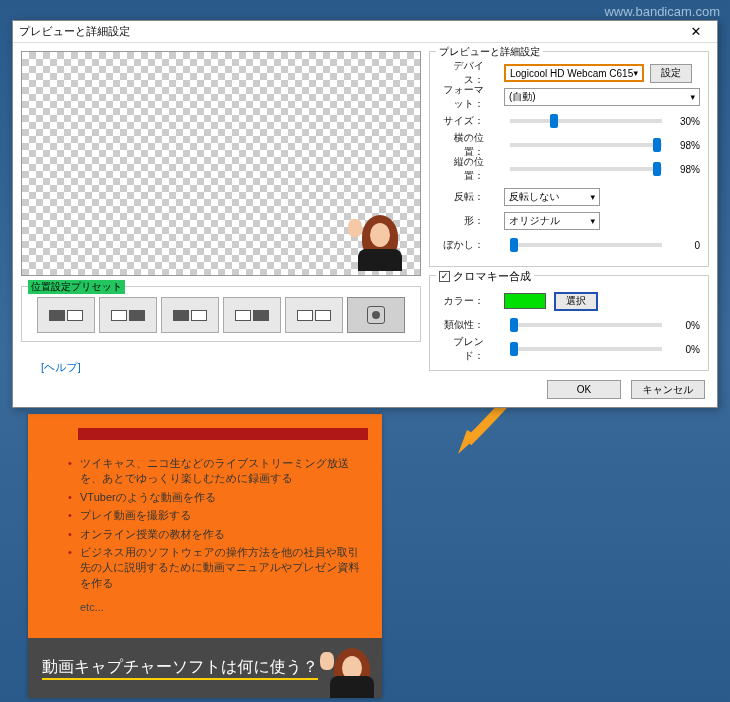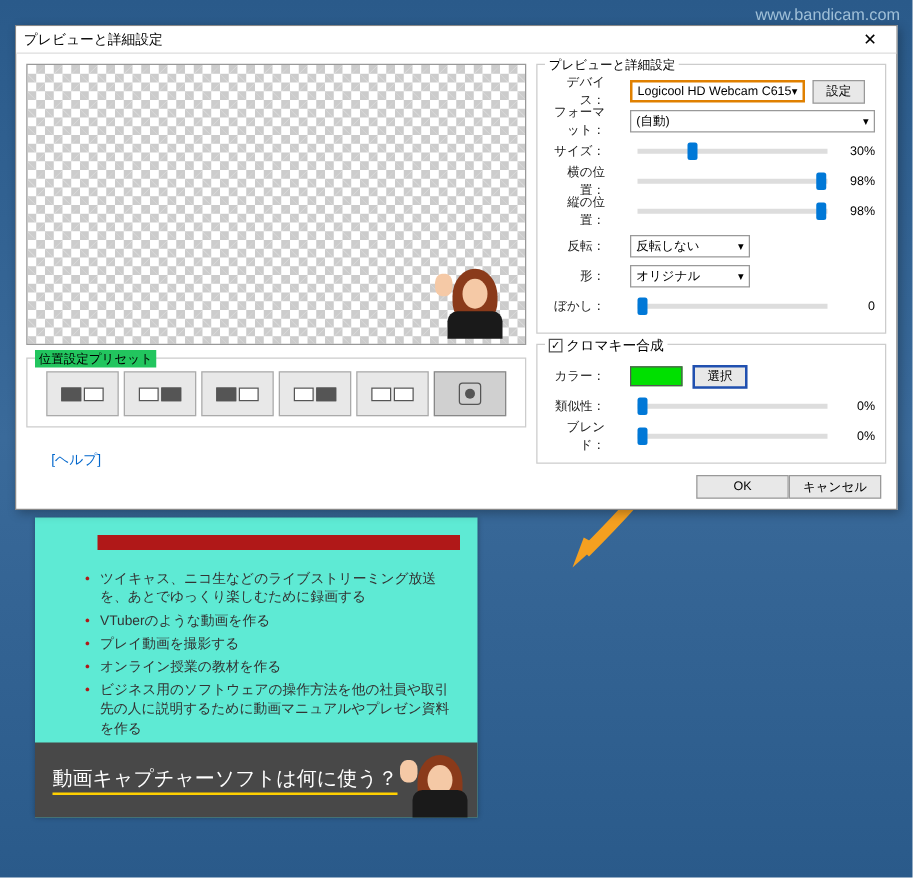--- a/index.html
+++ b/index.html
@@ -37,24 +37,24 @@
 .sel::after{content:"▾";position:absolute;right:4px;font-size:9px}
 .btn{height:19px;border:1px solid #999;background:#e8e8e8;padding:0 10px;cursor:pointer;font-size:10px;display:flex;align-items:center}
 .btn.hi{border:2px solid #2050b0}
 .slider{flex:1;height:4px;background:#ddd;position:relative;margin:0 6px}
 .thumb{position:absolute;top:-5px;width:8px;height:14px;background:#0078d7;border-radius:2px}
 .sval{width:32px;text-align:right;font-size:10px}
 .rgrp2{border:1px solid #ccc;padding:10px 8px 8px;position:relative;margin-top:8px}
 .rgrp2 .glabel{position:absolute;top:-7px;left:6px;background:#fff;padding:0 3px;font-size:10px;display:flex;align-items:center;gap:3px}
 .chk{width:11px;height:11px;border:1px solid #555;display:inline-flex;align-items:center;justify-content:center;font-size:9px;line-height:1}
 .colorsw{width:42px;height:16px;background:#00e000;border:1px solid #555}
-.dfooter{position:absolute;bottom:8px;right:12px;display:flex;gap:0}
+.dfooter{position:absolute;bottom:8px;right:12px;display:flex;gap:10px}
 .dfooter .btn{width:74px;justify-content:center}
 .arrow{position:absolute;top:380px;left:450px;width:90px;height:90px;pointer-events:none}
-.bgdoc{position:absolute;top:414px;left:28px;width:354px;height:240px;background:#5eead4;box-shadow:0 0 4px rgba(0,0,0,.3);padding:14px 20px}
+.bgdoc{position:absolute;top:414px;left:28px;width:354px;height:284px;background:#f97316;box-shadow:0 0 4px rgba(0,0,0,.3);padding:14px 20px}
 .redbar{height:12px;background:#b01818;margin-bottom:16px;margin-left:30px;width:290px}
 .blist{list-style:none;margin-left:20px}
 .blist li{position:relative;padding-left:12px;margin-bottom:3px;font-size:11px;color:#333;line-height:1.4}
 .blist li::before{content:"•";position:absolute;left:0;color:#b01818}
 .etc{margin-left:32px;margin-top:10px;font-size:11px;color:#444}
 .darkbar{position:absolute;bottom:0;left:0;right:0;height:60px;background:#484848;display:flex;align-items:center;padding-left:14px}
 .darkbar .q{color:#fff;font-size:16px;font-weight:normal;border-bottom:2px solid #ffd000}
 .darkbar .person2{position:absolute;right:4px;bottom:0;width:62px;height:56px}
 </style>
 </head>

